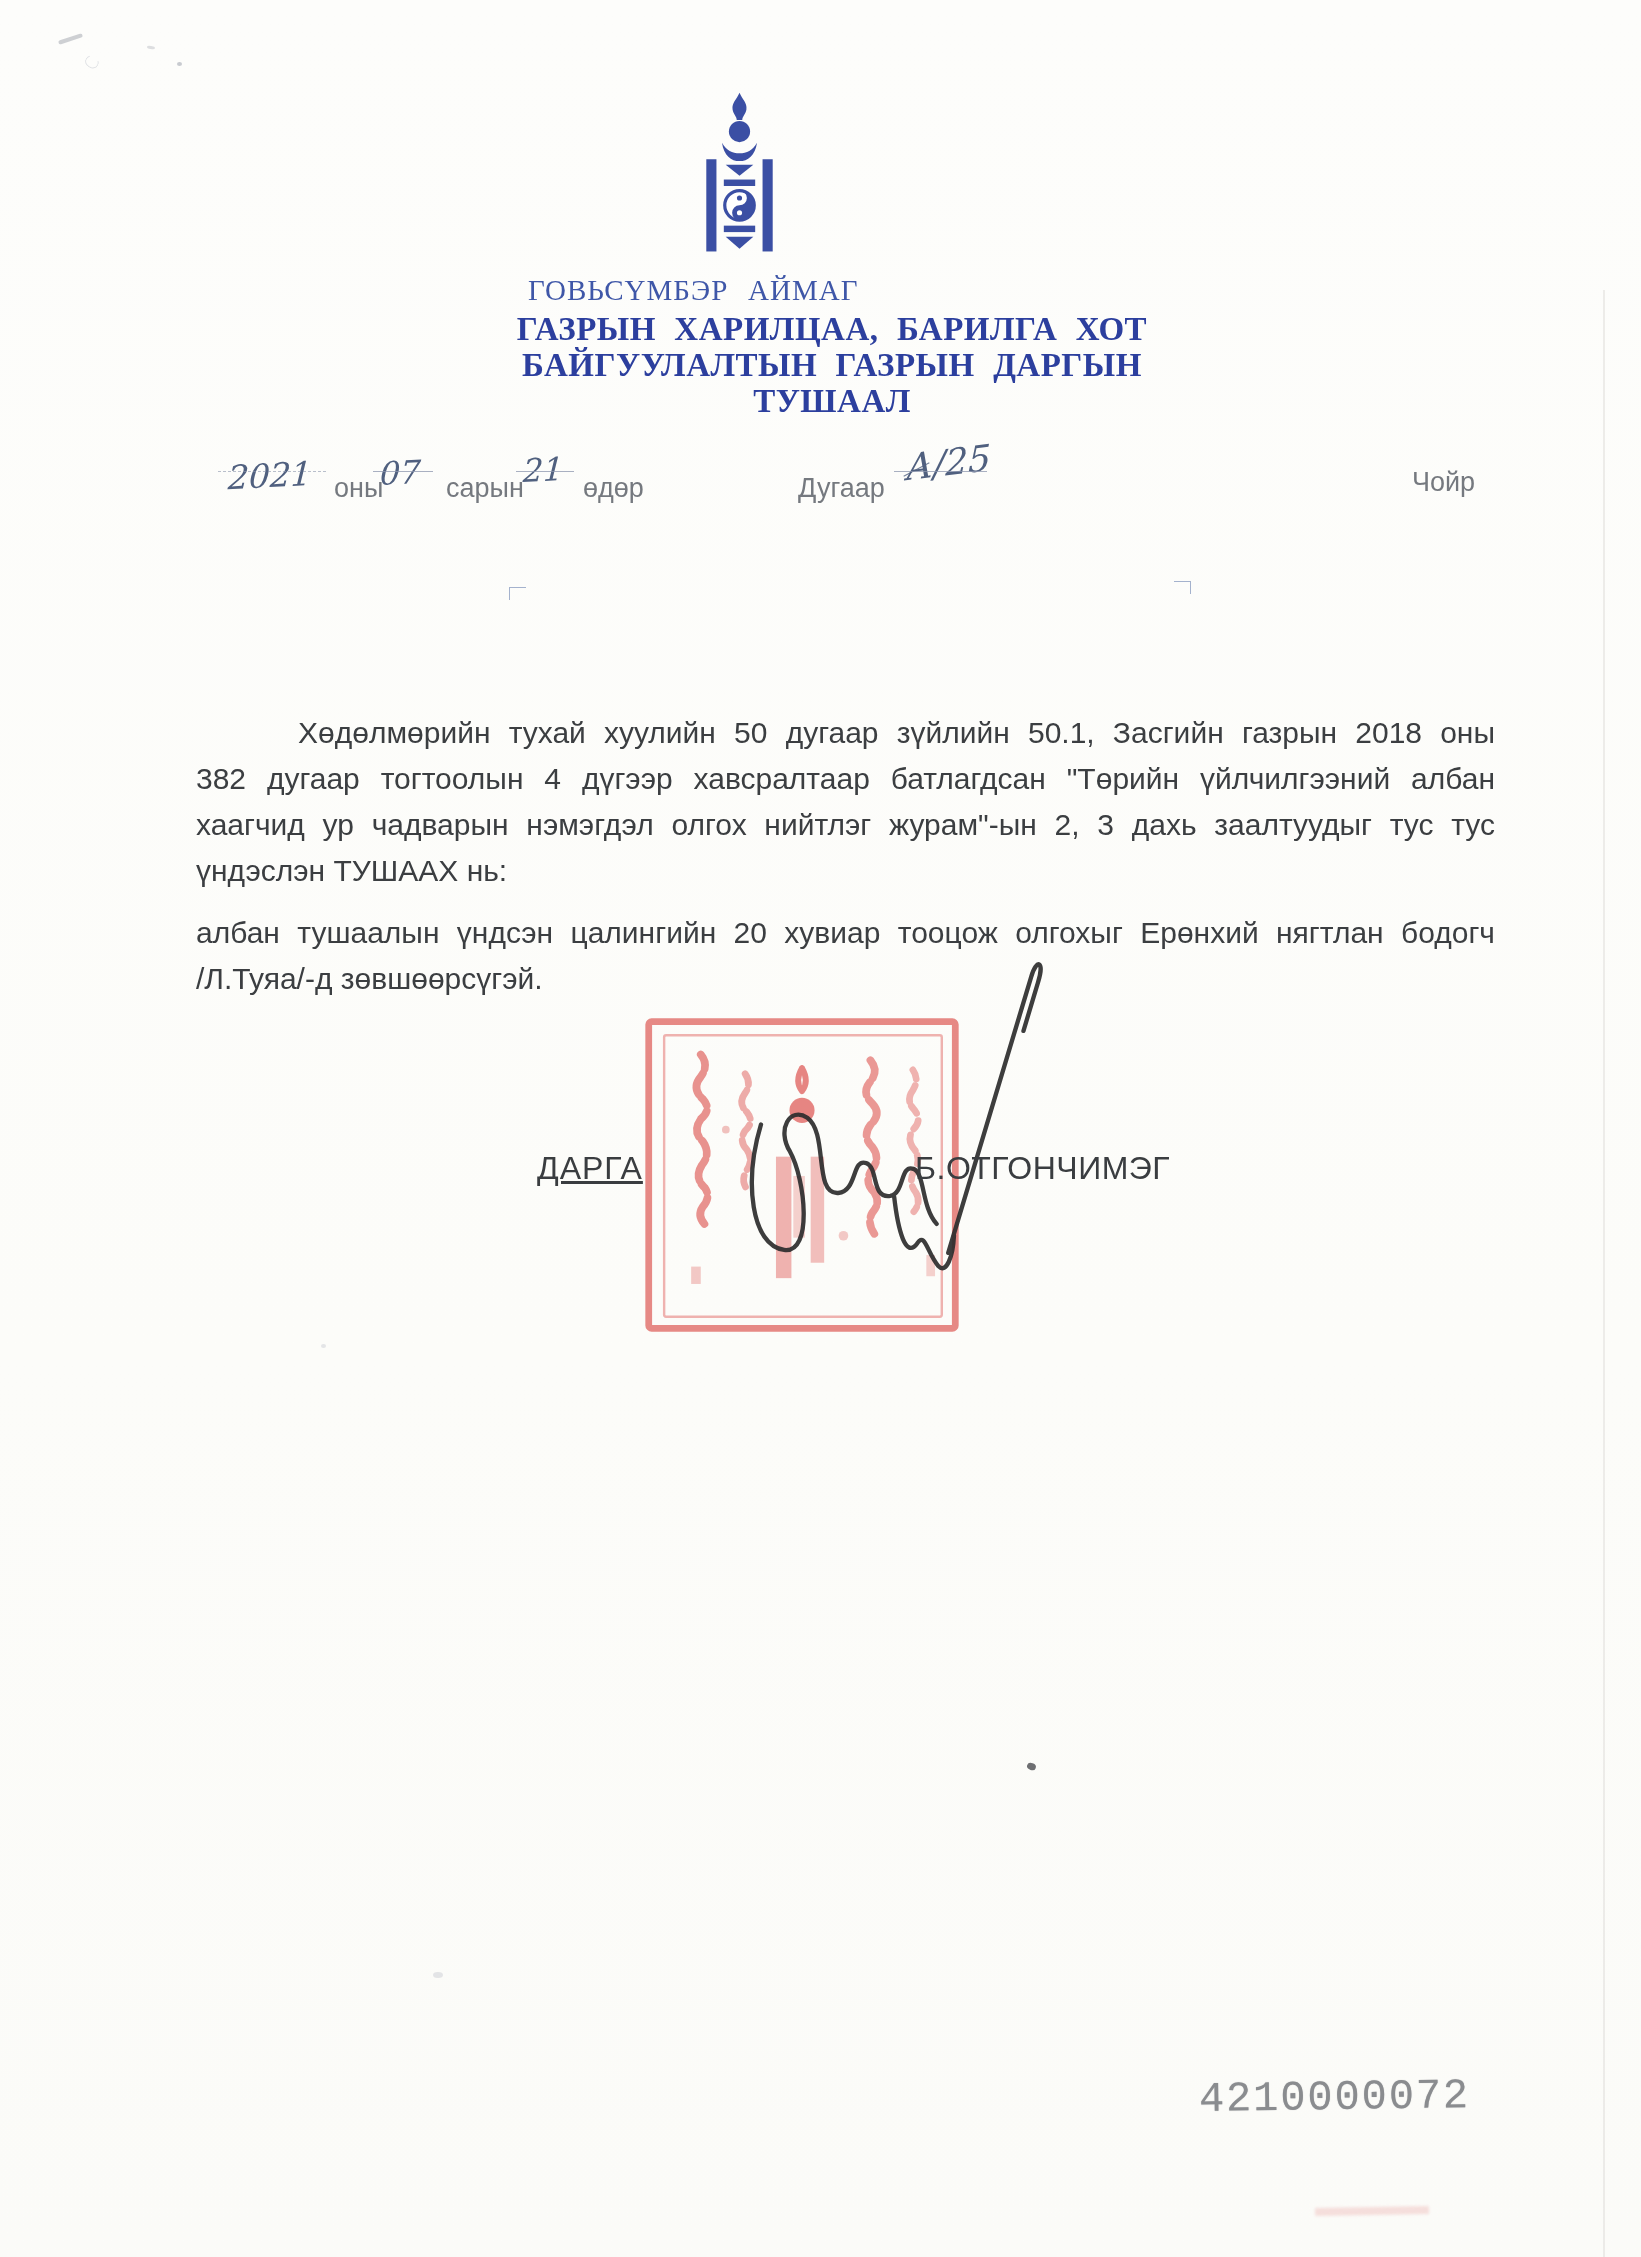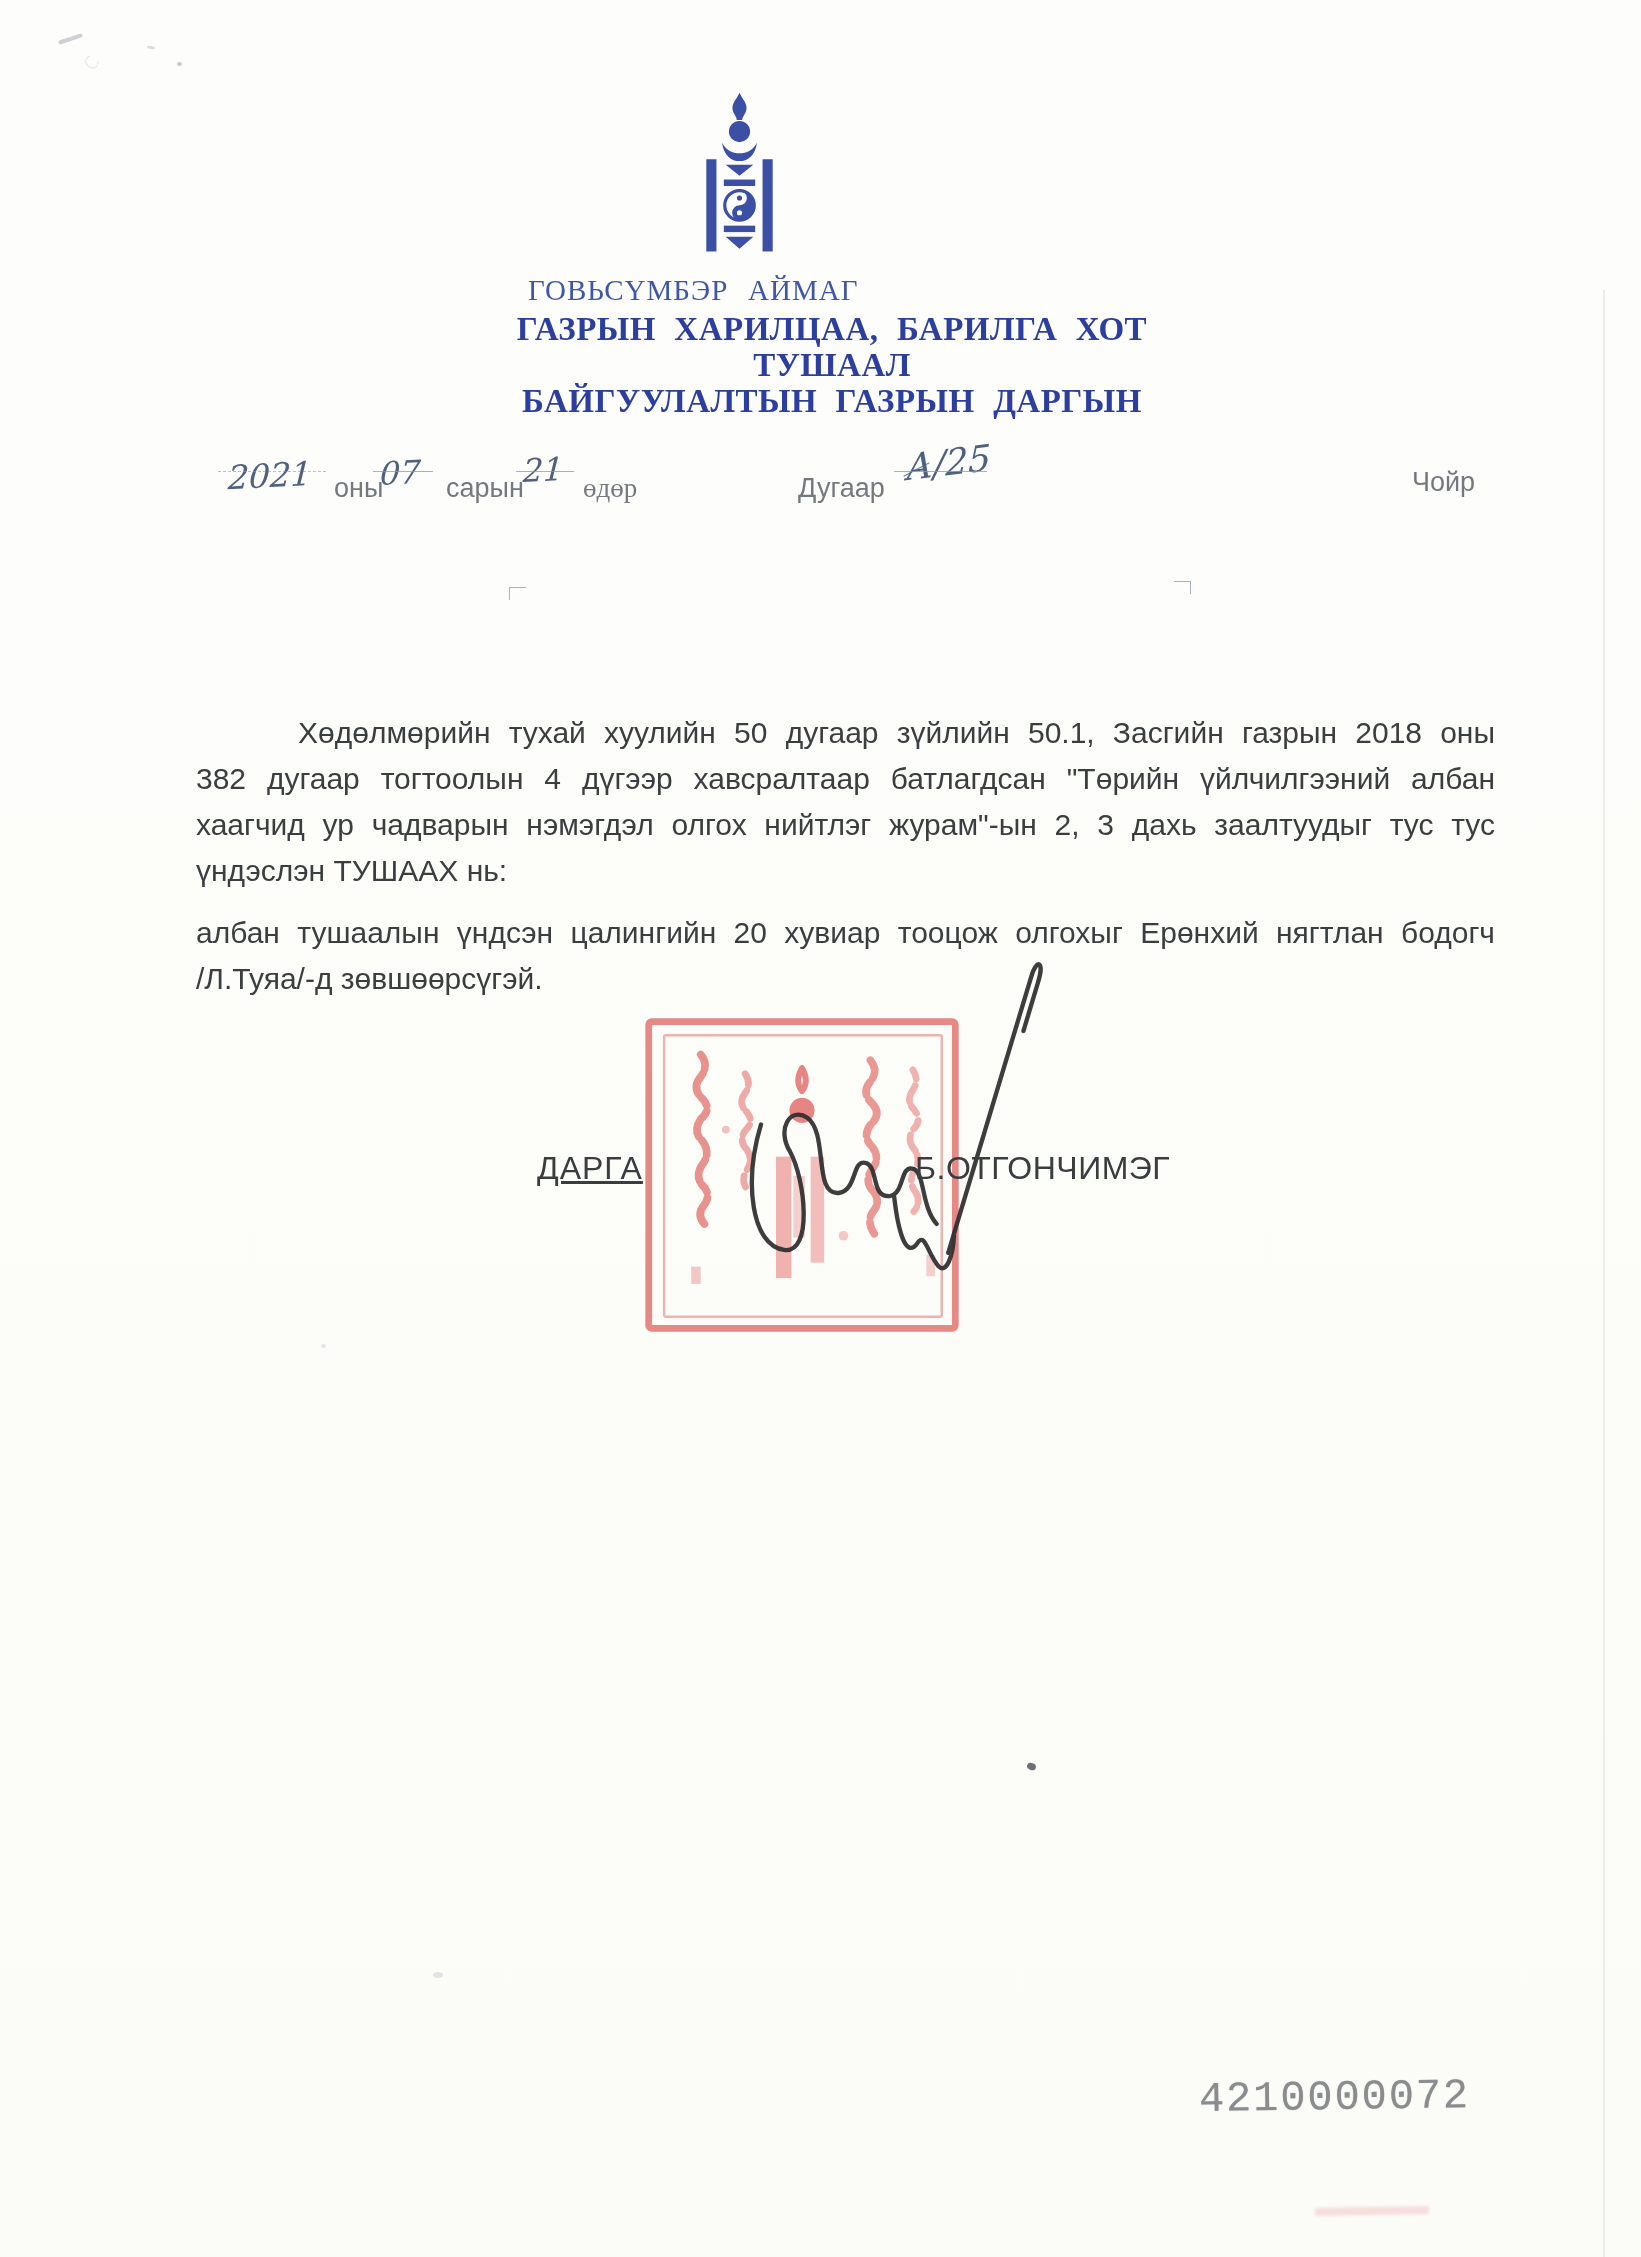--- a/index.html
+++ b/index.html
@@ -96,34 +96,34 @@
     <circle cx="50" cy="132" r="2.8" fill="#ffffff"></circle>
     <rect x="33" y="146" width="34" height="7"></rect>
     <polygon points="35,158 65,158 50,171"></polygon>
     <rect x="14" y="74" width="11" height="100"></rect>
     <rect x="75" y="74" width="11" height="100"></rect>
   </svg>
 
   <div class="region-label">ГОВЬСҮМБЭР АЙМАГ</div>
   <div class="org-block">
     <div>ГАЗРЫН ХАРИЛЦАА, БАРИЛГА ХОТ</div>
+    <div>БАЙГУУЛАЛТЫН ГАЗРЫН ДАРГЫН</div>
     <div>ТУШААЛ</div>
-    <div>БАЙГУУЛАЛТЫН ГАЗРЫН ДАРГЫН</div>
   </div>
 
   <div class="dateline">
     <span class="dl-hand" style="left:228px; top:456px; font-size:33px;">2021</span>
     <span class="dl-line dashed" style="left:218px; top:471px; width:108px;"></span>
     <span class="dl-print" style="left:334px; top:473px;">оны</span>
     <span class="dl-hand" style="left:380px; top:454px; font-size:32px;">07</span>
     <span class="dl-line" style="left:373px; top:471px; width:60px;"></span>
     <span class="dl-print" style="left:446px; top:473px;">сарын</span>
     <span class="dl-hand" style="left:523px; top:451px; font-size:32px;">21</span>
     <span class="dl-line" style="left:516px; top:471px; width:58px;"></span>
-    <span class="dl-print" style="left:583px; top:473px;font-family:Liberation Serif, serif;">өдөр</span>
+    <span class="dl-print" style="left:583px; top:473px;">өдөр</span>
 
     <span class="dl-print" style="left:798px; top:473px;">Дугаар</span>
     <span class="dl-hand" style="left:906px; top:442px; font-size:36px; transform:rotate(-7deg) skewX(-8deg);">А/25</span>
     <span class="num-cross" style="left:902px; top:469px;"></span>
     <span class="dl-line" style="left:894px; top:471px; width:93px;"></span>
 
     <span class="dl-print" style="left:1412px; top:467px;">Чойр</span>
   </div>
 
   <span class="bracket left"></span>

